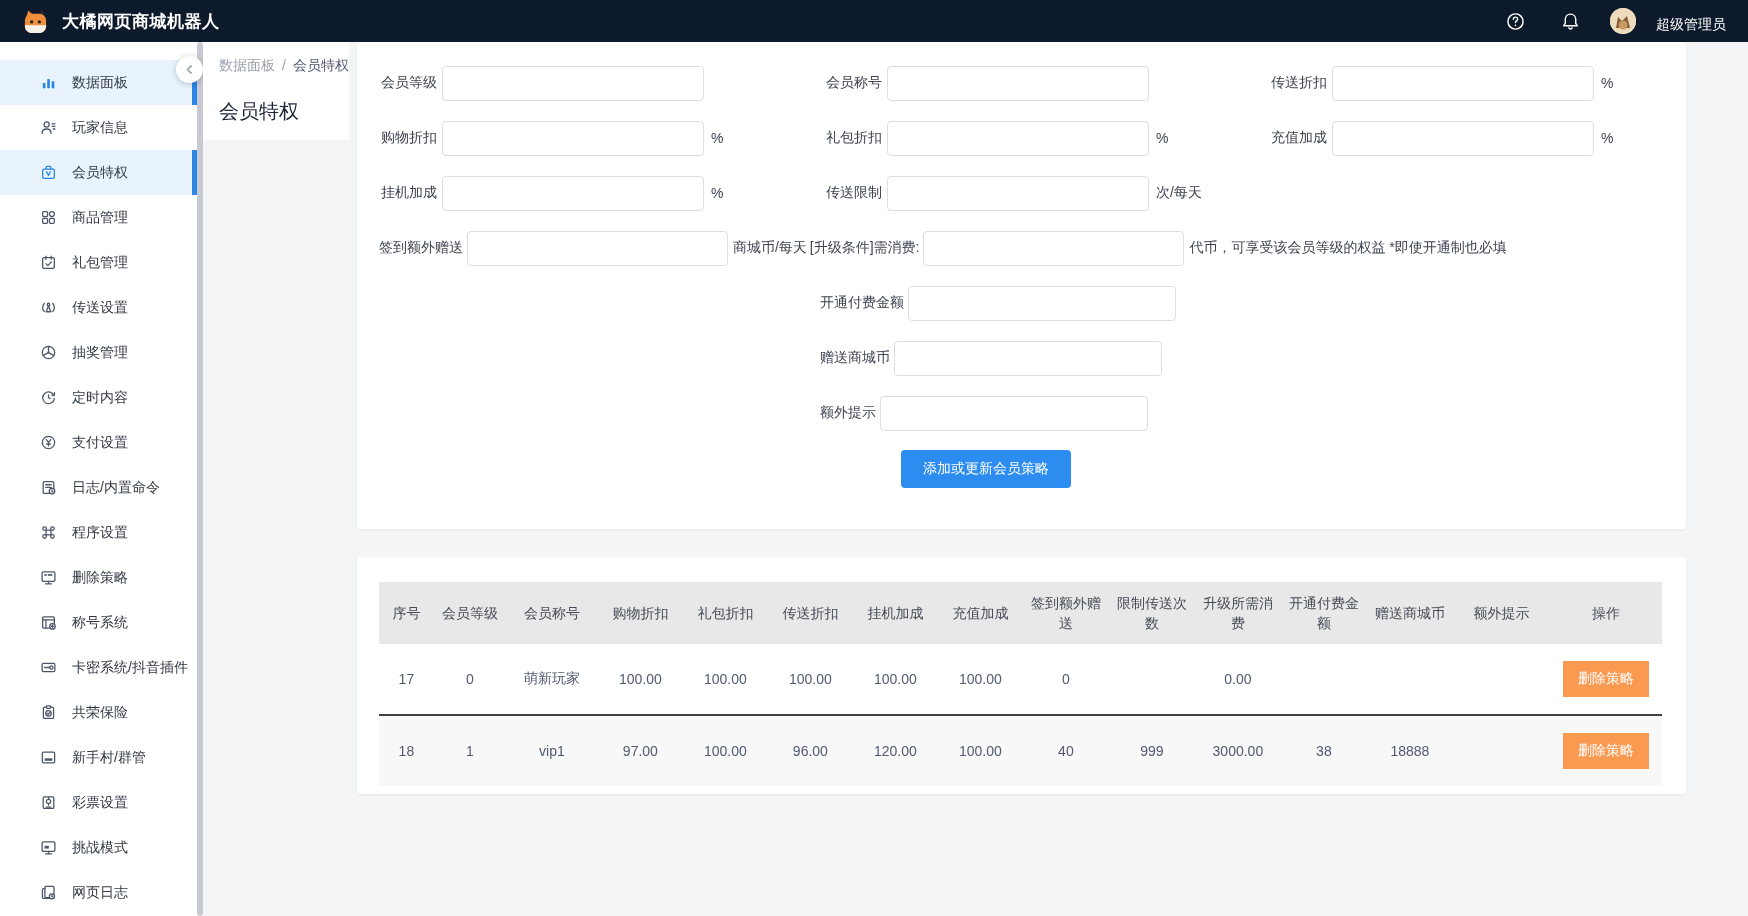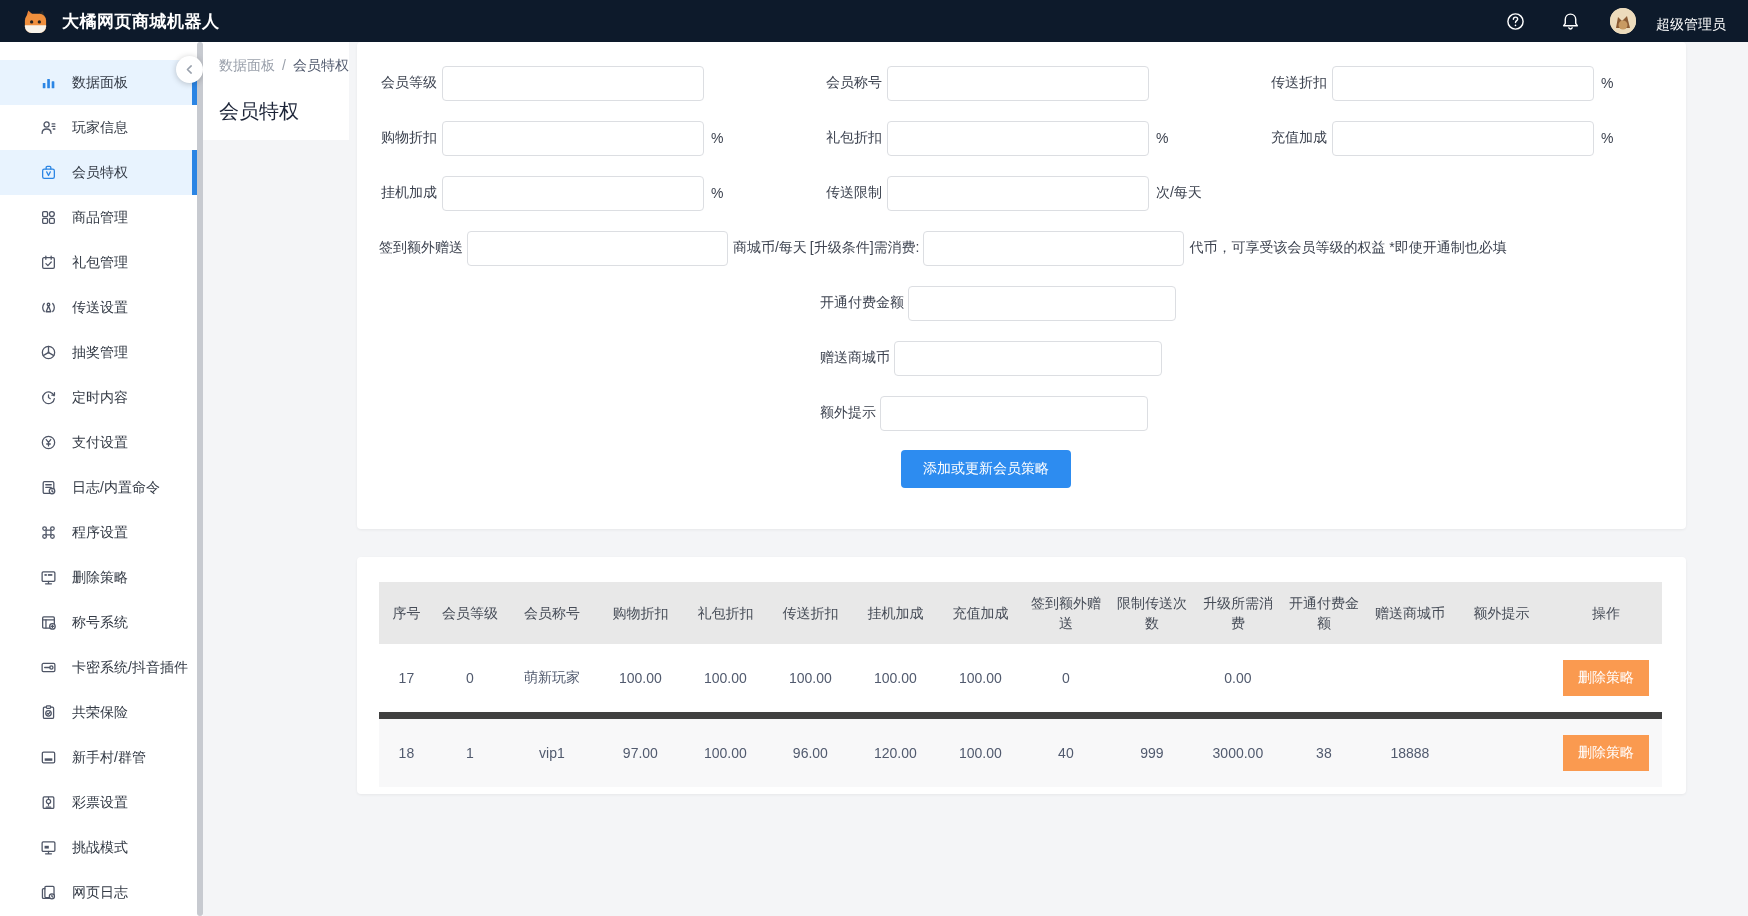--- a/index.html
+++ b/index.html
@@ -63,21 +63,21 @@
   .f-inline .f-input{width:261px;}
   .f-inline .f-suffix{margin-left:5px;margin-right:3px;}
   .f-stack{display:flex;align-items:center;height:36px;margin-bottom:19px;margin-left:441px;}
   .f-stack .f-label3{margin-right:4px;color:#3d4350;white-space:nowrap;}
   .f-stack .f-input{width:268px;}
   .submit-btn{margin-left:522px;margin-top:0;width:170px;height:38px;background:var(--primary);color:#fff;border:none;border-radius:4px;font-size:14px;cursor:pointer;font-family:inherit;}
   
   .tbl{width:1283px;border-collapse:collapse;table-layout:fixed;}
   .tbl th{background:var(--thead-bg);height:62px;font-weight:400;color:#464c57;font-size:14px;padding:0 8px;line-height:20px;vertical-align:middle;text-align:center;}
   .tbl td{height:71px;text-align:center;color:#515a6e;font-size:14px;padding:16px 4px;}
-  .tbl tbody tr+tr{border-top:7px solid #404040;}
+  .tbl tbody tr+tr{border-top:2px solid #404040;}
   .tbl tbody tr:nth-child(even){background:#f8f8f9;}
   .del-btn{background:var(--warning);color:#fff;border:none;border-radius:0;padding:9px 15px;font-size:14px;cursor:pointer;font-family:inherit;}
 </style>
 </head>
 <body>
 
 <header class="topbar">
   <span class="logo">
     <svg viewBox="0 0 28 28">
       <path d="M4 11 L6.5 2.5 L12 7.5 Z" fill="#e8833a"></path>

